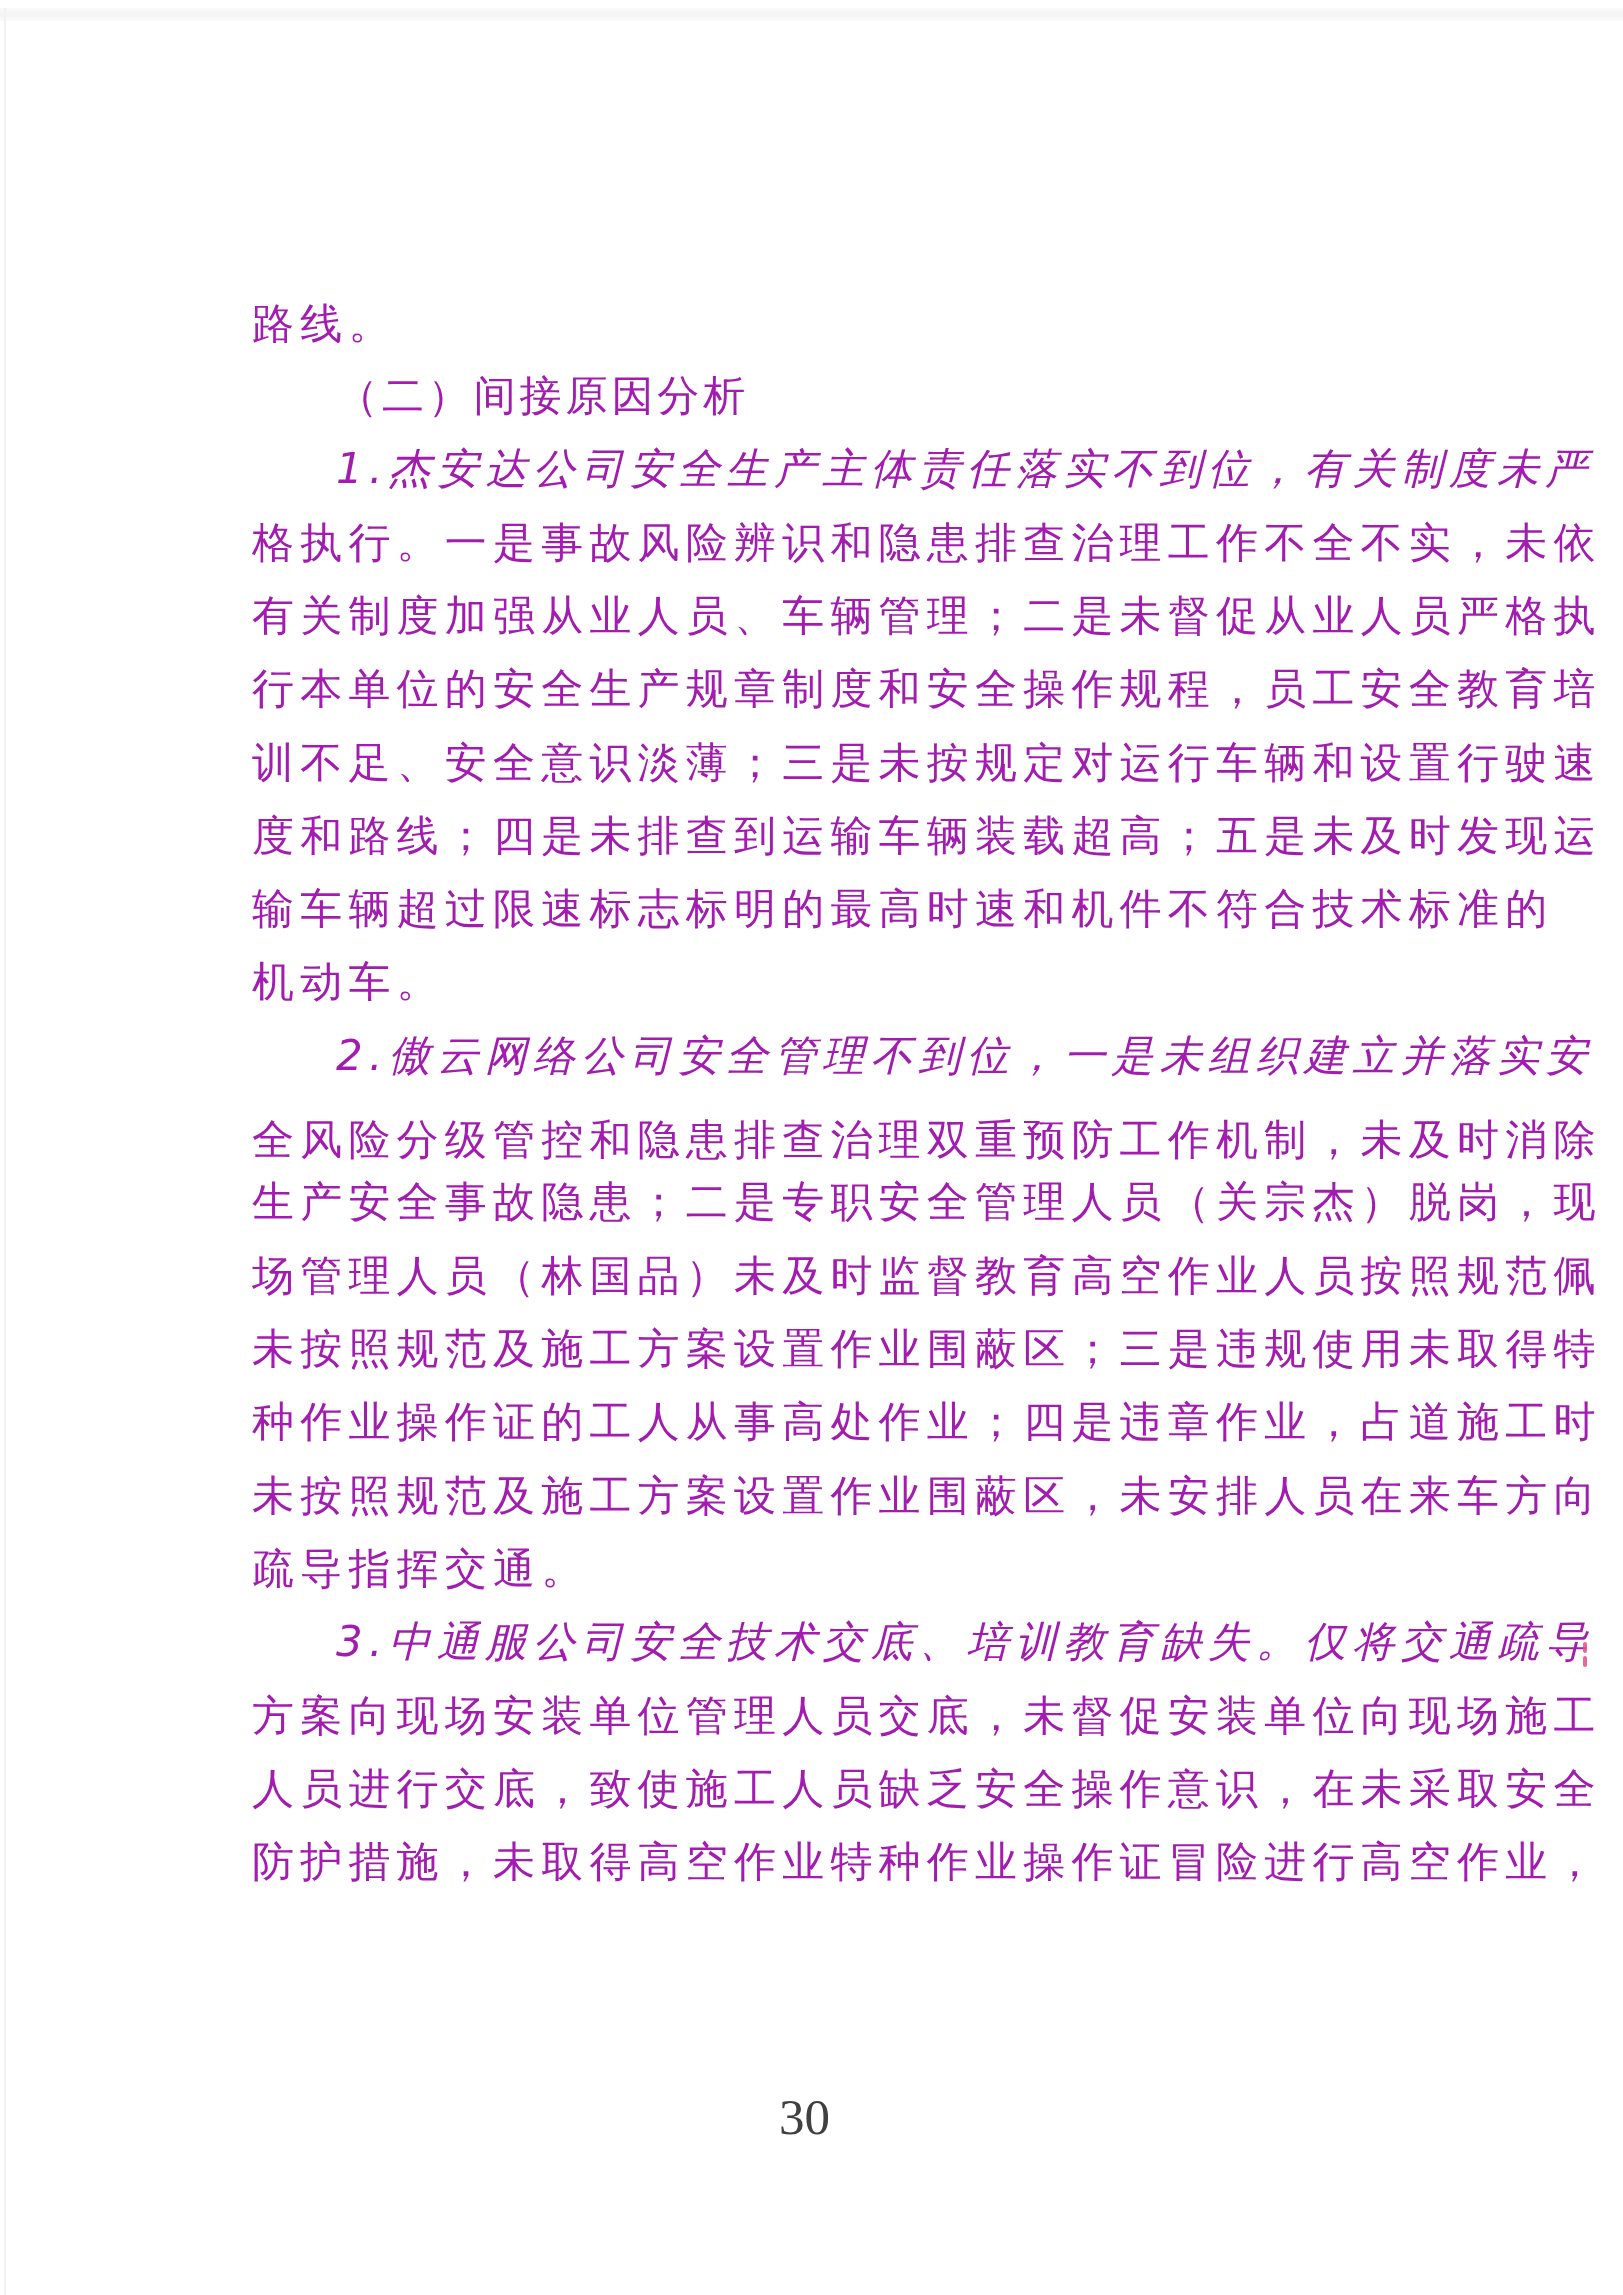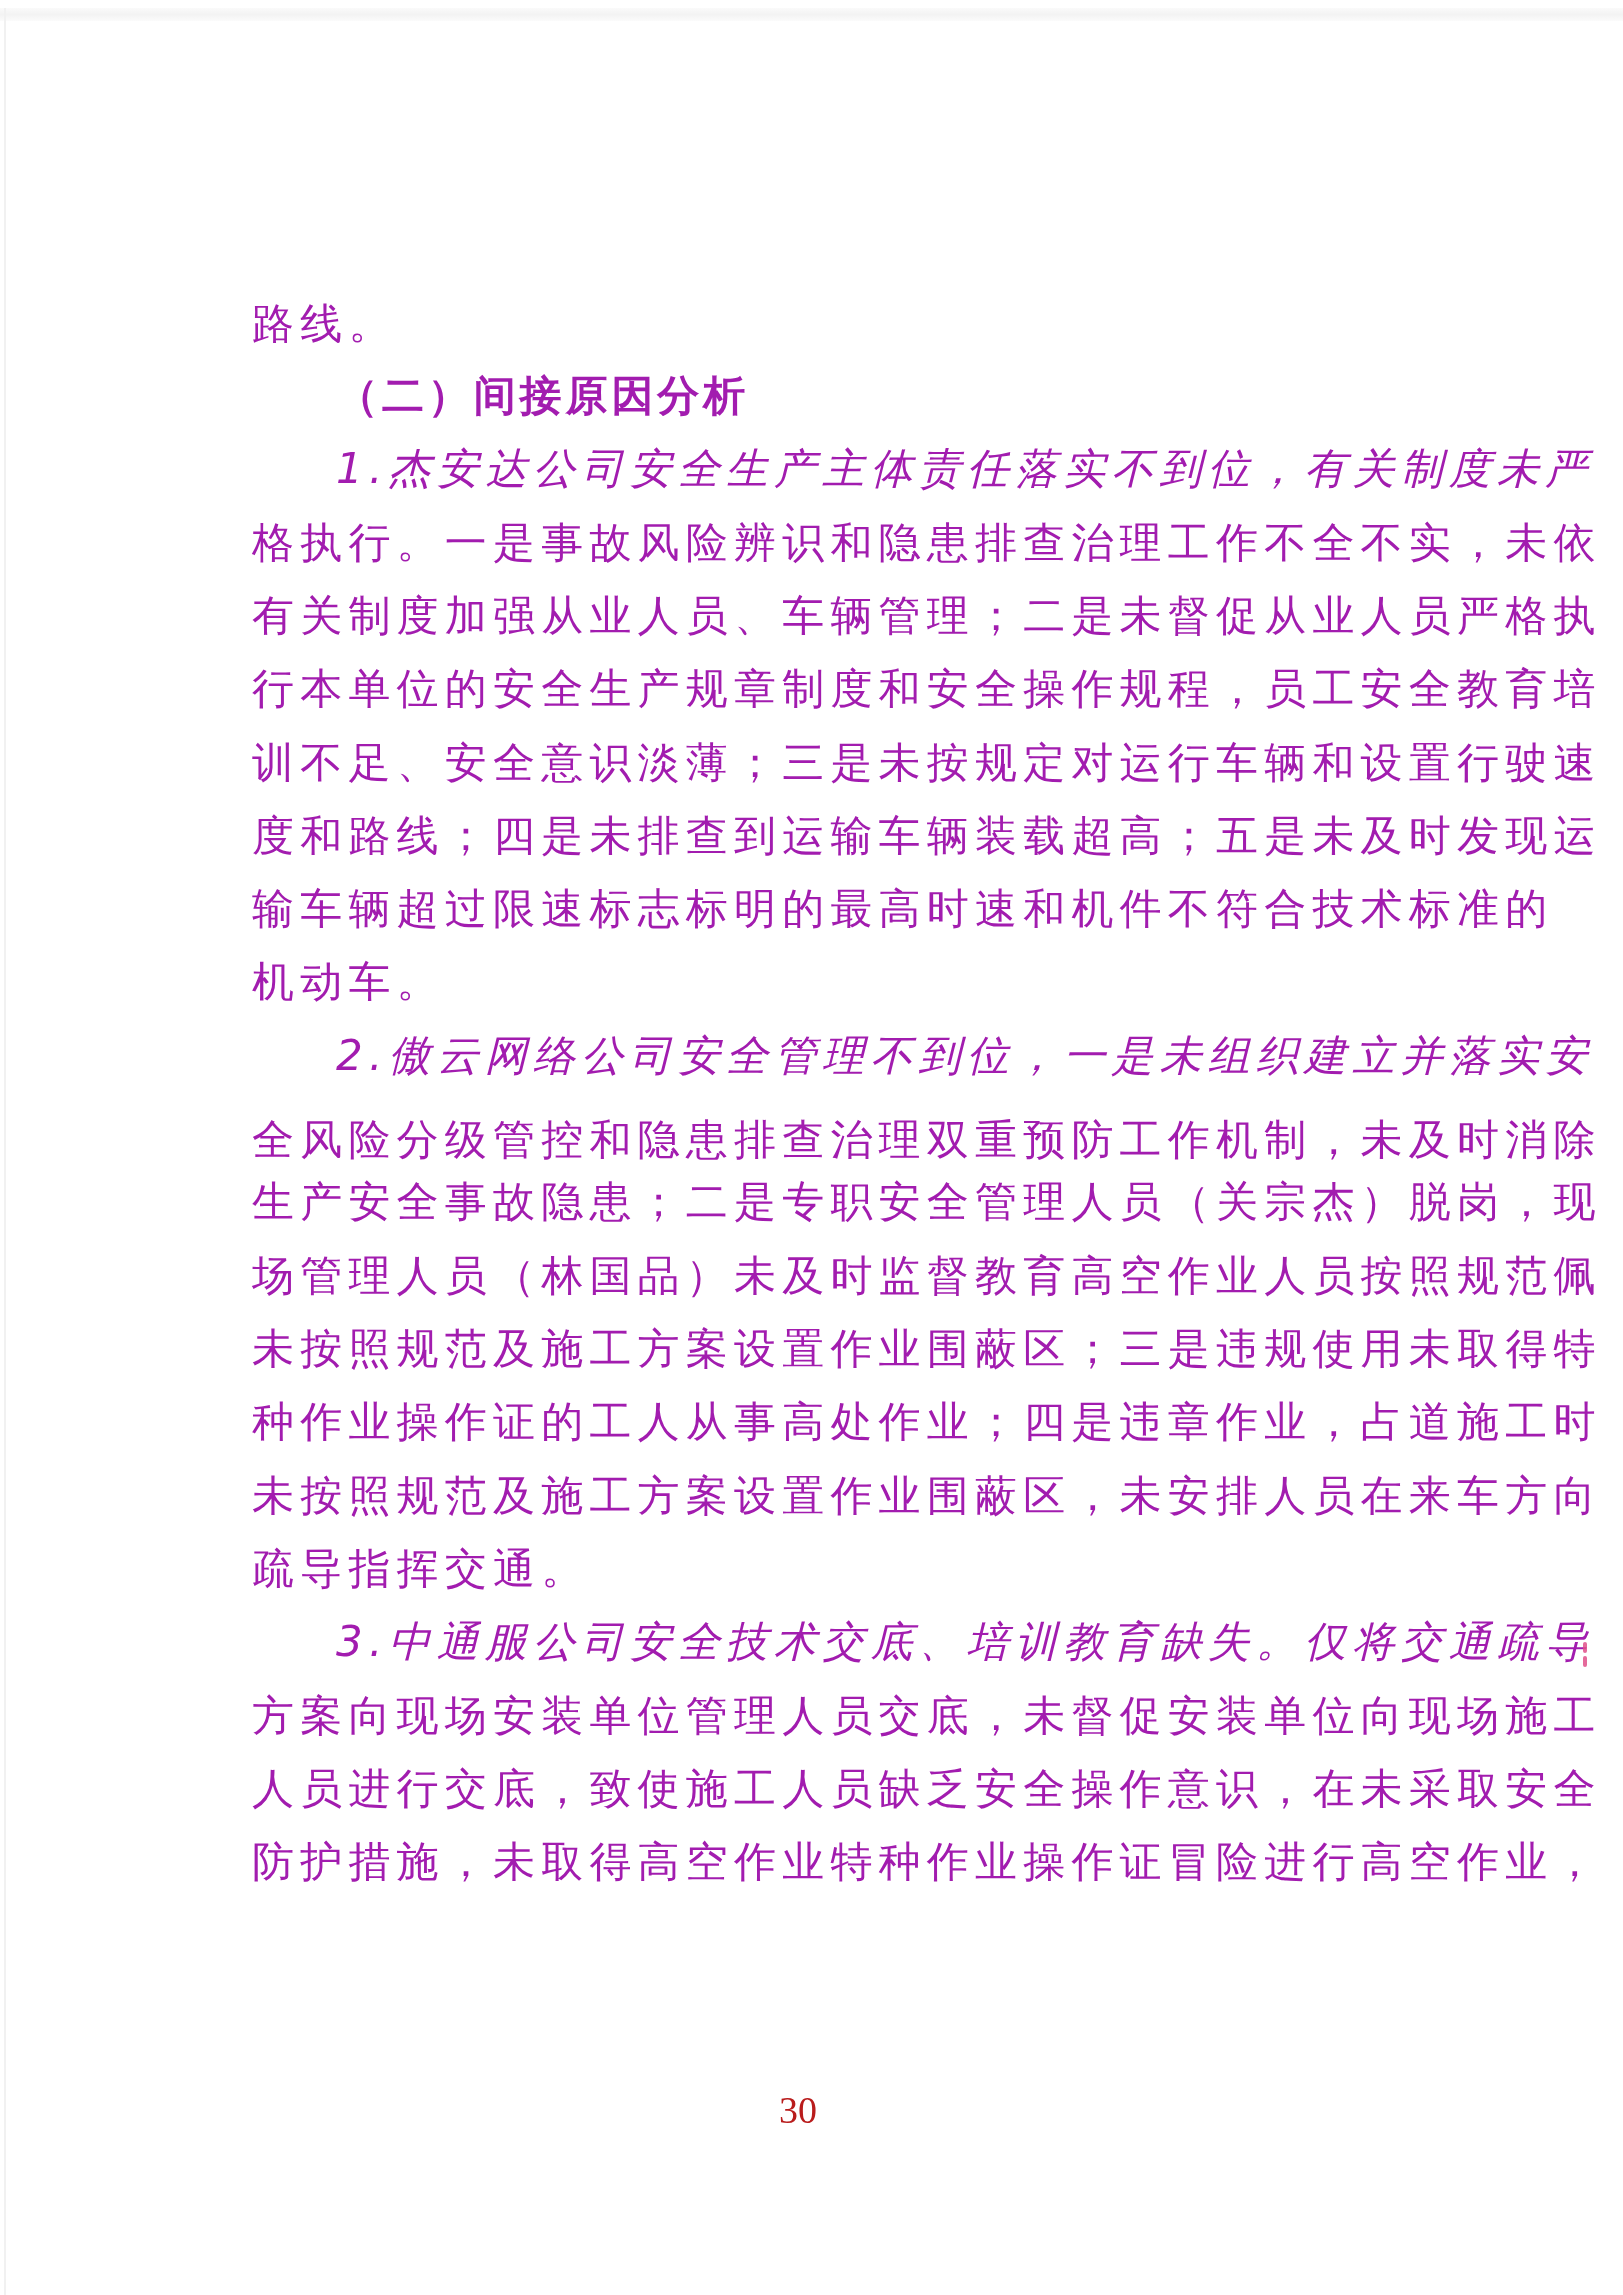--- a/index.html
+++ b/index.html
@@ -41,31 +41,31 @@
       position: absolute;
       left: 0;
       white-space: nowrap;
       font-size: 42px;
       line-height: 52px;
       letter-spacing: 6.2px;
       color: #a21caf;
     }
     .line.indent { left: 84px; font-style: italic; }
     .line.heading {
-      font-weight: bold;
+      font-weight: normal;
       letter-spacing: 3.9px;
       left: 84px;
     }
     .page-number {
       position: absolute;
       left: 779px;
       top: 2088px;
       font-family: "Liberation Serif", "DejaVu Serif", serif;
-      font-size: 38px;
-      color: #b91c1c;
+      font-size: 51px;
+      color: #404040;
     }
     .red-mark {
       position: absolute;
       left: 1583px;
       width: 3.9px;
       height: 10.5px;
       border-radius: 2px;
       background: #e0508a;
       opacity: 0.85;
     }

